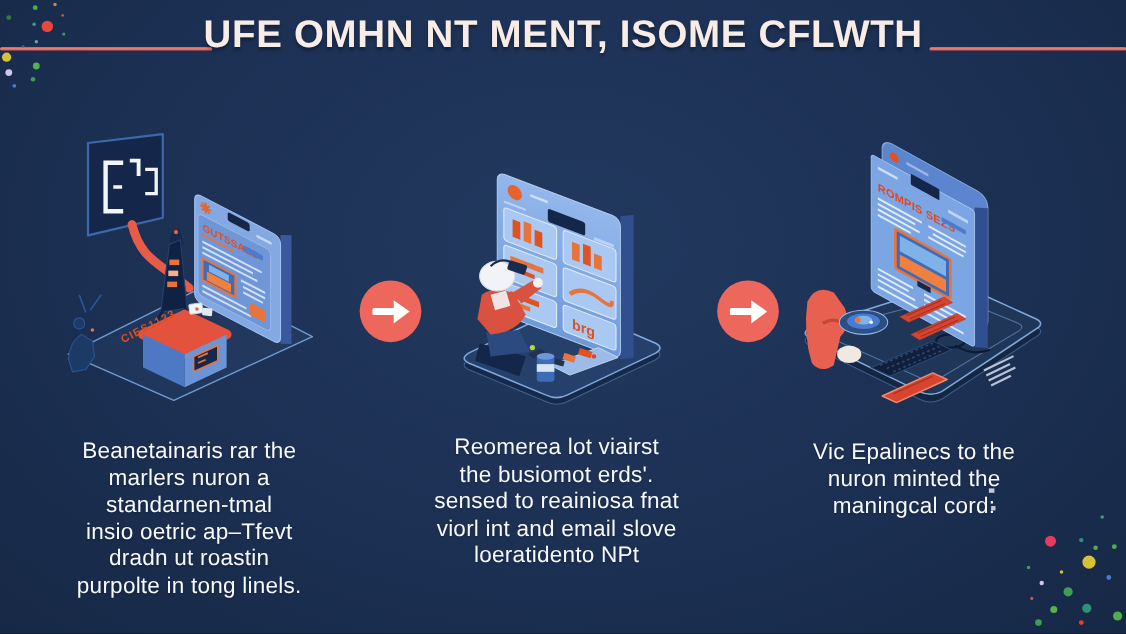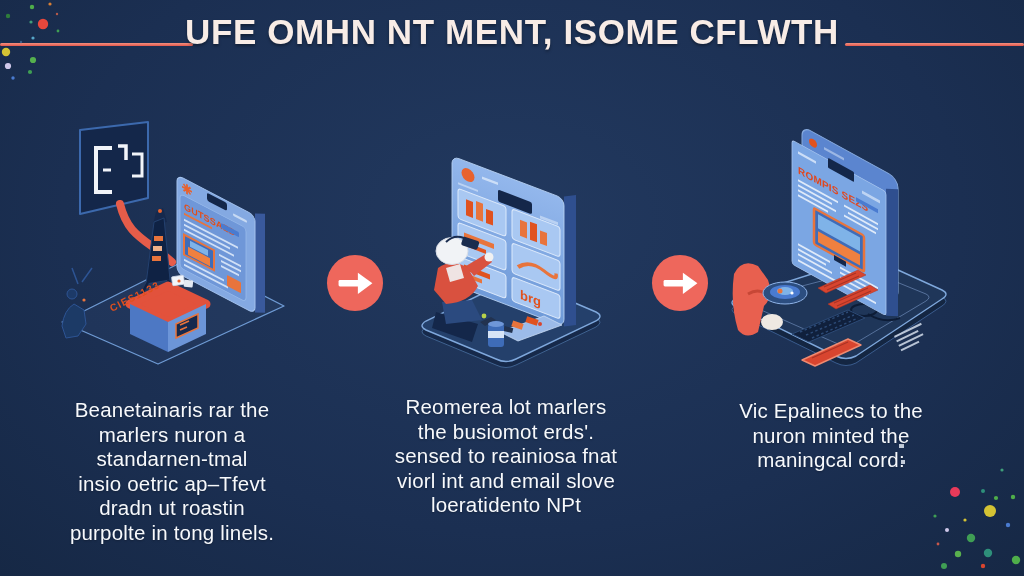--- a/index.html
+++ b/index.html
@@ -334,21 +334,21 @@
       <rect x="0" y="15" width="20" height="2"></rect>
     </g>
   </svg>
 
   <p class="caption cap1">Beanetainaris rar the
 marlers nuron a
 standarnen-tmal
 insio oetric ap–Tfevt
 dradn ut roastin
 purpolte in tong linels.</p>
-  <p class="caption cap2">Reomerea lot marlers
+  <p class="caption cap2">Reomerea lot viairst
 the busiomot erds'.
 sensed to reainiosa fnat
 viorl int and email slove
 loeratidento NPt</p>
   <p class="caption cap3">Vic Epalinecs to the
 nuron minted the
 maningcal cord:</p>
 
 </div>
 

